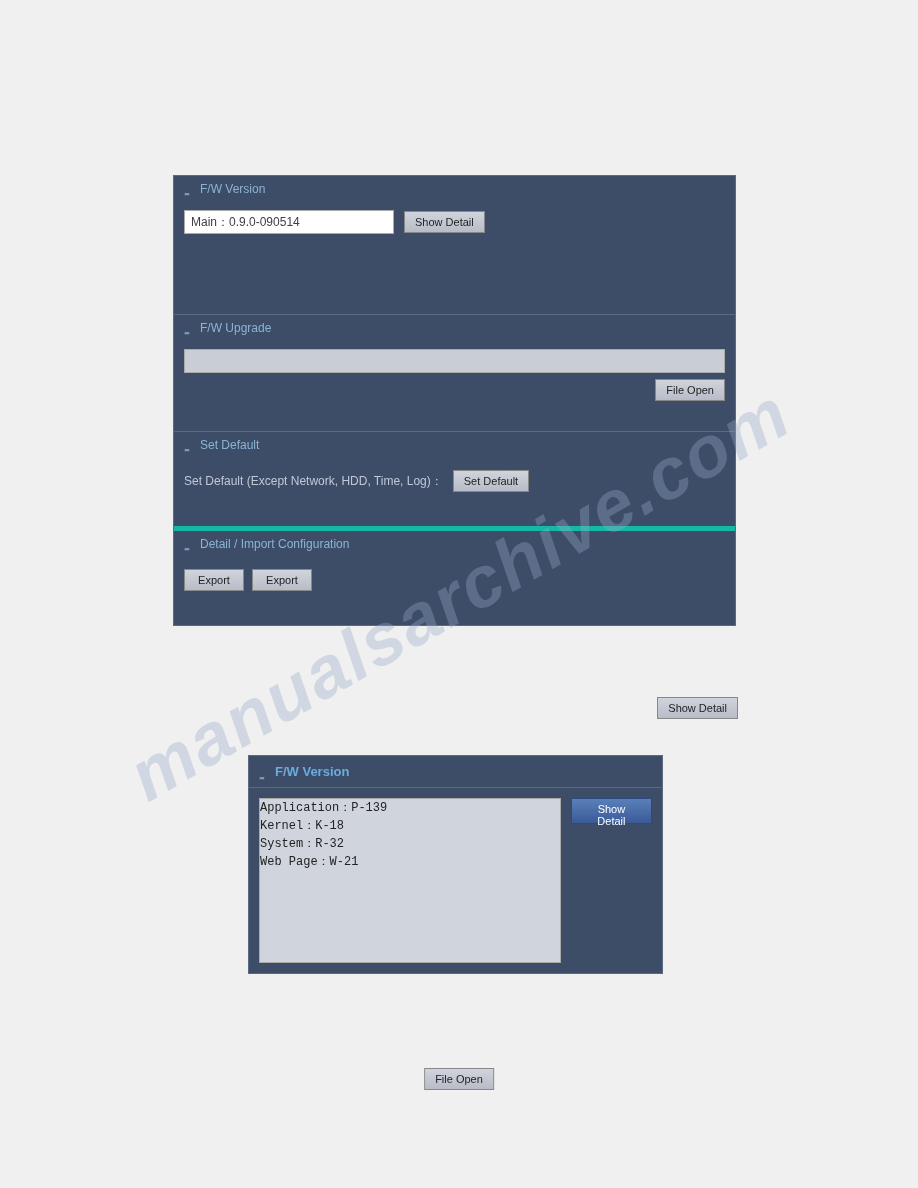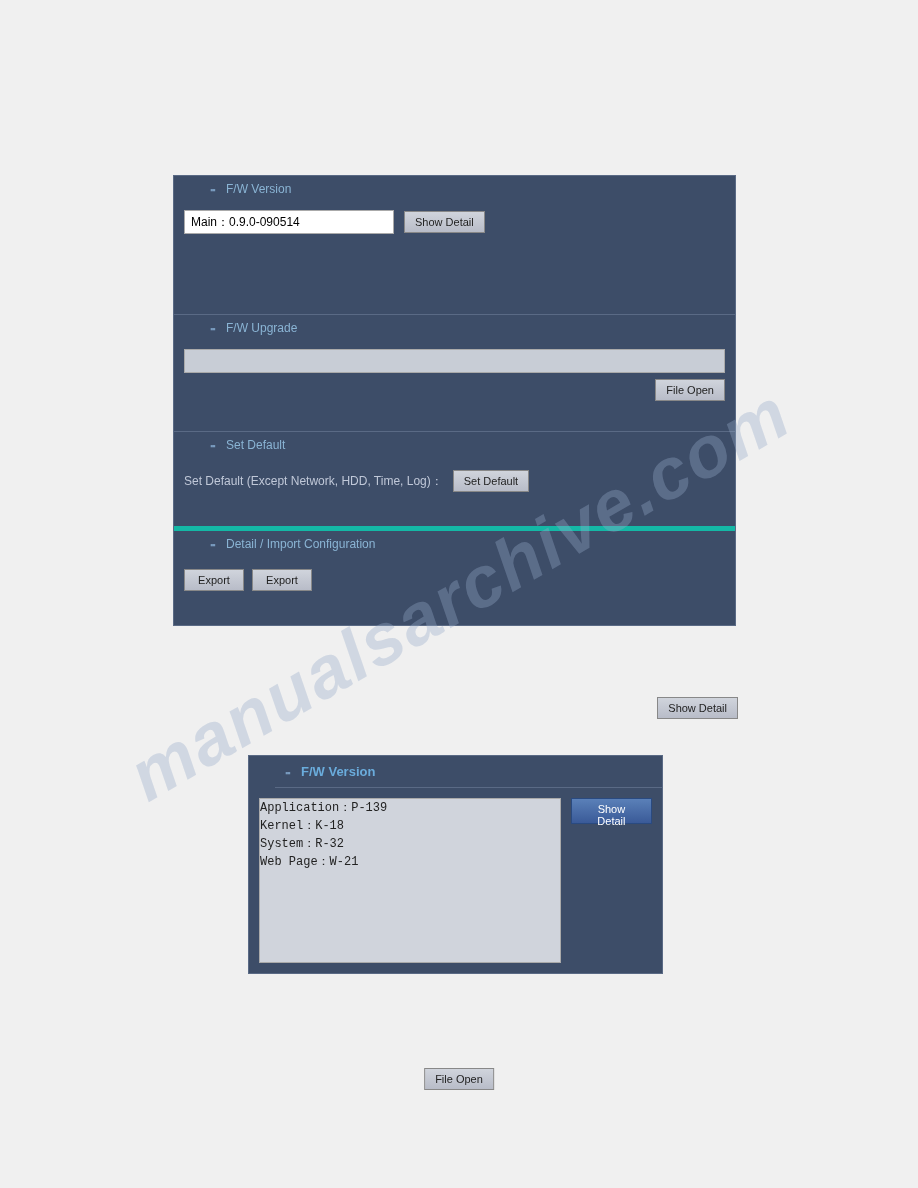--- a/index.html
+++ b/index.html
@@ -47,26 +47,25 @@
       top: 175px;
       left: 173px;
       width: 563px;
       background: #3d4d68;
       border: 1px solid #5a6a85;
     }
 
     
     .section-header {
       display: flex;
-      align-items: flex-start;
+      align-items: flex-end;
       padding: 6px 10px;
       color: #8ab4d4;
       font-size: 12px;
       font-weight: normal;
-      margin-left: 26px;
     }
     .section-icon {
       display: inline-block;
       width: 10px;
       height: 10px;
       margin-right: 6px;
       position: relative;
       flex-shrink: 0;
     }
     .section-icon::before {
@@ -84,21 +83,21 @@
     .fw-version-row {
       display: flex;
       align-items: center;
       gap: 10px;
     }
     .fw-version-input {
       background: white;
       border: 1px solid #aaa;
       padding: 3px 6px;
       font-size: 12px;
-      color: #000000;
+      color: #404040;
       width: 210px;
       height: 24px;
     }
 
     
     .fw-upgrade-section {
       padding: 8px 10px 30px 10px;
       border-bottom: 1px solid #5a6a85;
     }
     .file-path-bar {

